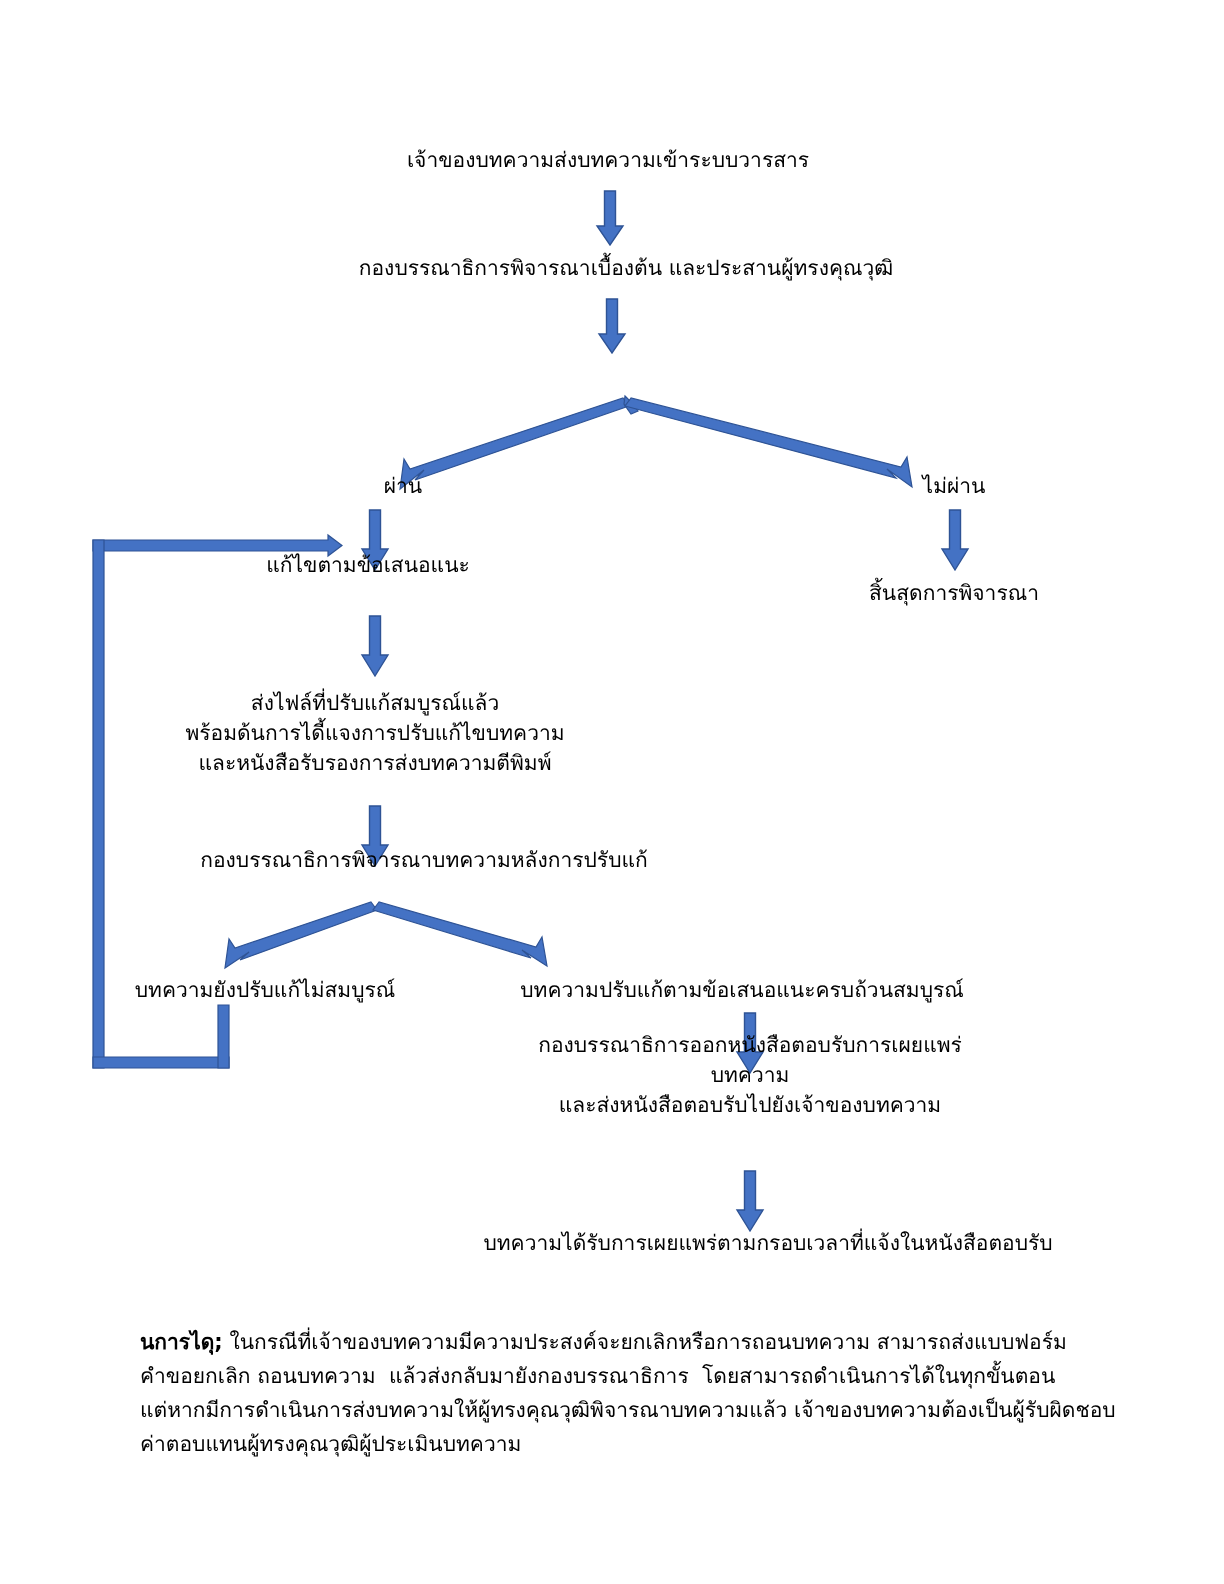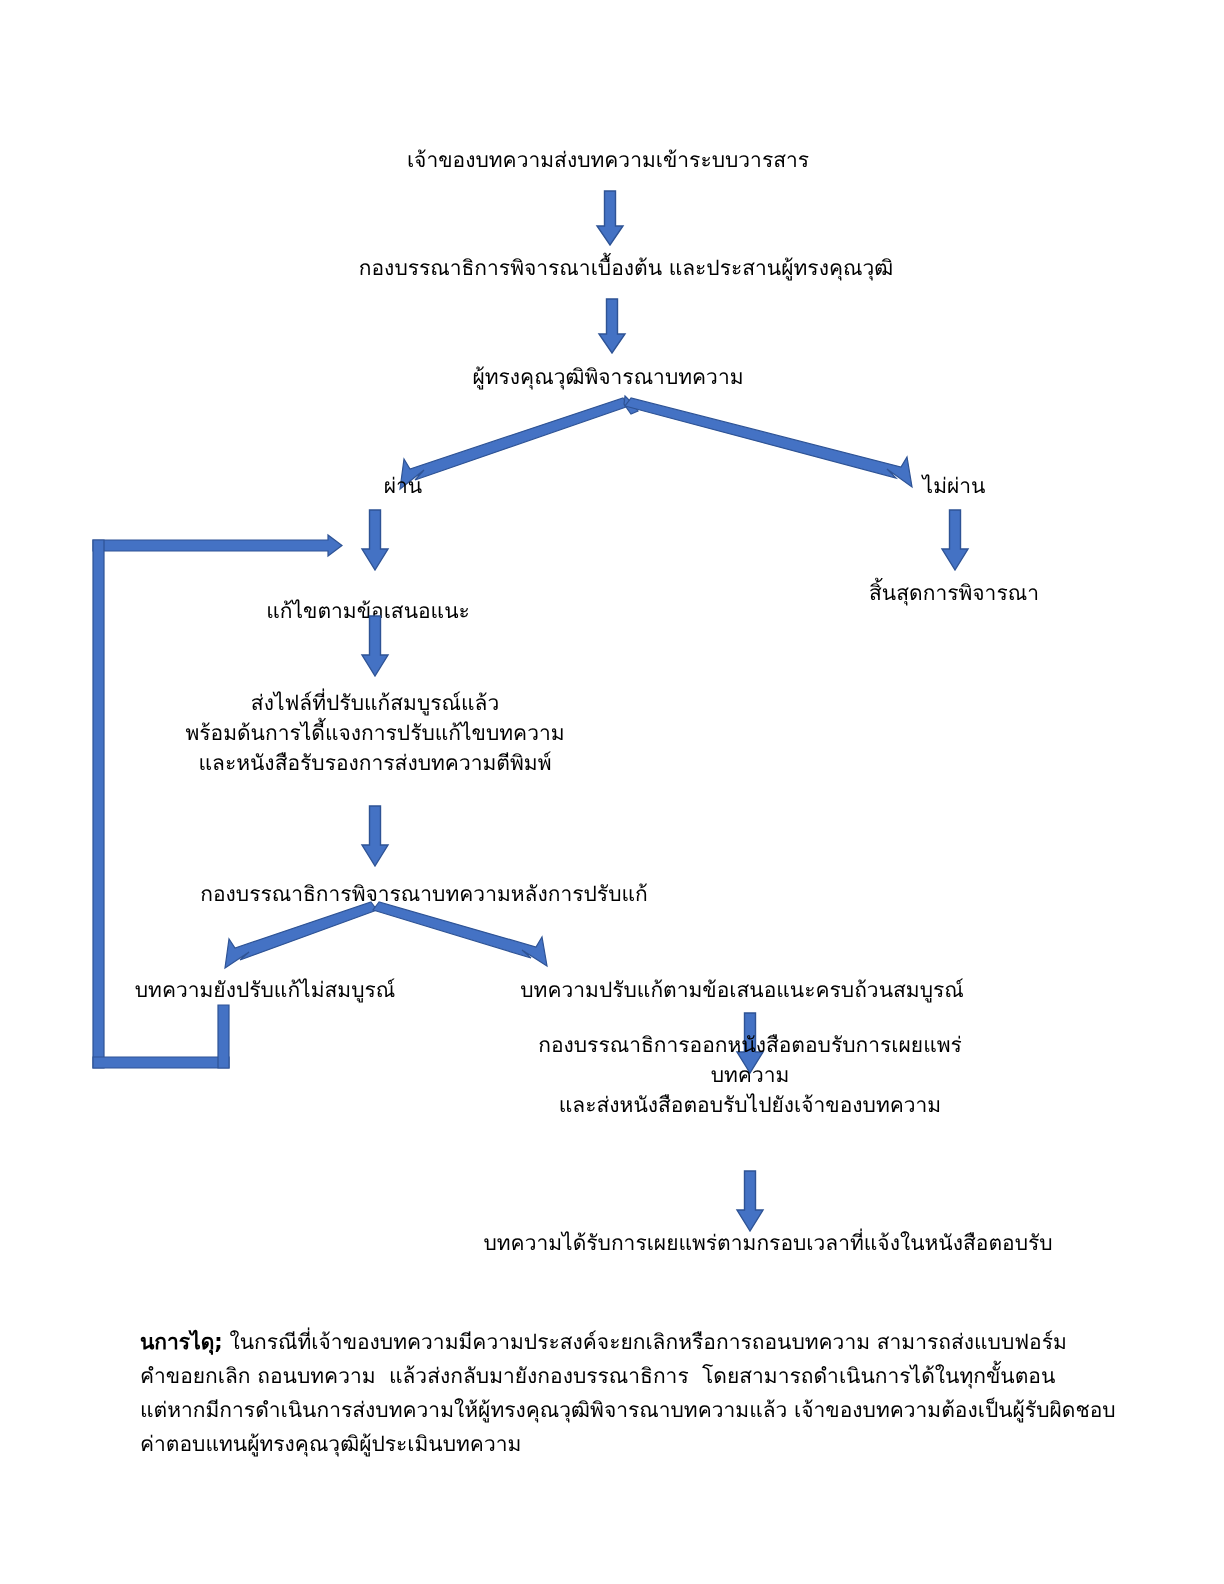--- a/index.html
+++ b/index.html
@@ -85,21 +85,20 @@
   </div>
 
   <div class="node" style="left:610px; top:253px;margin-left:16px;">กองบรรณาธิการพิจารณาเบื้องต้น และประสานผู้ทรงคุณวุฒิ</div>
 
   <div class="arrow-down" style="left:612px; top:298px;">
     <svg width="30" height="56" viewBox="0 0 30 56">
       <polygon points="9.5,1 20.5,1 20.5,36 28,36 15,55 2,36 9.5,36" fill="#4472C4" stroke="#2E5395" stroke-width="1.4" stroke-linejoin="miter"></polygon>
     </svg>
   </div>
 
-  <div class="node" style="left:608px; top:362px;">ผู้ทรงคุณวุฒิพิจารณาบทความ</div>
 
   <div class="arrow-diag" style="left:380px; top:392px;">
     <svg width="570" height="100" viewBox="0 0 570 100">
 
       <g fill="#4472C4" stroke="#2E5395" stroke-width="1.2" stroke-linejoin="miter">
         <polygon points="243,6 249,14 35,88 44,78 20,97 24,67 30,77"></polygon>
         <polygon points="245,4 252,11 258,19 251,22 244,12"></polygon>
       </g>
       <g fill="#4472C4" stroke="#2E5395" stroke-width="1.2" stroke-linejoin="miter">
         <polygon points="251,6 245,14 516,86 507,77 532,95 527,65 521,75"></polygon>
@@ -115,41 +114,41 @@
       <polygon points="9.5,1 20.5,1 20.5,40 28,40 15,61 2,40 9.5,40" fill="#4472C4" stroke="#2E5395" stroke-width="1.4" stroke-linejoin="miter"></polygon>
     </svg>
   </div>
 
   <div class="arrow-down" style="left:955px; top:509px;">
     <svg width="30" height="62" viewBox="0 0 30 62">
       <polygon points="9.5,1 20.5,1 20.5,40 28,40 15,61 2,40 9.5,40" fill="#4472C4" stroke="#2E5395" stroke-width="1.4" stroke-linejoin="miter"></polygon>
     </svg>
   </div>
 
-  <div class="node" style="left:368px; top:596px;">แก้ไขตามข้อเสนอแนะ</div>
+  <div class="node" style="left:368px; top:550px;">แก้ไขตามข้อเสนอแนะ</div>
 
   <div class="node" style="left:954px; top:578px;">สิ้นสุดการพิจารณา</div>
 
   <div class="arrow-down" style="left:375px; top:615px;">
     <svg width="30" height="62" viewBox="0 0 30 62">
       <polygon points="9.5,1 20.5,1 20.5,40 28,40 15,61 2,40 9.5,40" fill="#4472C4" stroke="#2E5395" stroke-width="1.4" stroke-linejoin="miter"></polygon>
     </svg>
   </div>
 
   <div class="node multiline" style="left:375px; top:688px;">ส่งไฟล์ที่ปรับแก้สมบูรณ์แล้ว
 พร้อมด้นการไดี้แจงการปรับแก้ไขบทความ
 และหนังสือรับรองการส่งบทความตีพิมพ์</div>
 
   <div class="arrow-down" style="left:375px; top:805px;">
     <svg width="30" height="62" viewBox="0 0 30 62">
       <polygon points="9.5,1 20.5,1 20.5,40 28,40 15,61 2,40 9.5,40" fill="#4472C4" stroke="#2E5395" stroke-width="1.4" stroke-linejoin="miter"></polygon>
     </svg>
   </div>
 
-  <div class="node" style="left:424px; top:879px;">กองบรรณาธิการพิจารณาบทความหลังการปรับแก้</div>
+  <div class="node" style="left:424px; top:845px;">กองบรรณาธิการพิจารณาบทความหลังการปรับแก้</div>
 
   <div class="arrow-diag" style="left:215px; top:898px;">
     <svg width="350" height="80" viewBox="0 0 350 80">
       <g fill="#4472C4" stroke="#2E5395" stroke-width="1.2" stroke-linejoin="miter">
         <polygon points="156,4 162,12 25,62 34,54 10,70 14,41 20,50"></polygon>
       </g>
       <g fill="#4472C4" stroke="#2E5395" stroke-width="1.2" stroke-linejoin="miter">
         <polygon points="164,4 158,12 316,60 307,52 332,68 327,39 321,49"></polygon>
       </g>
     </svg>

